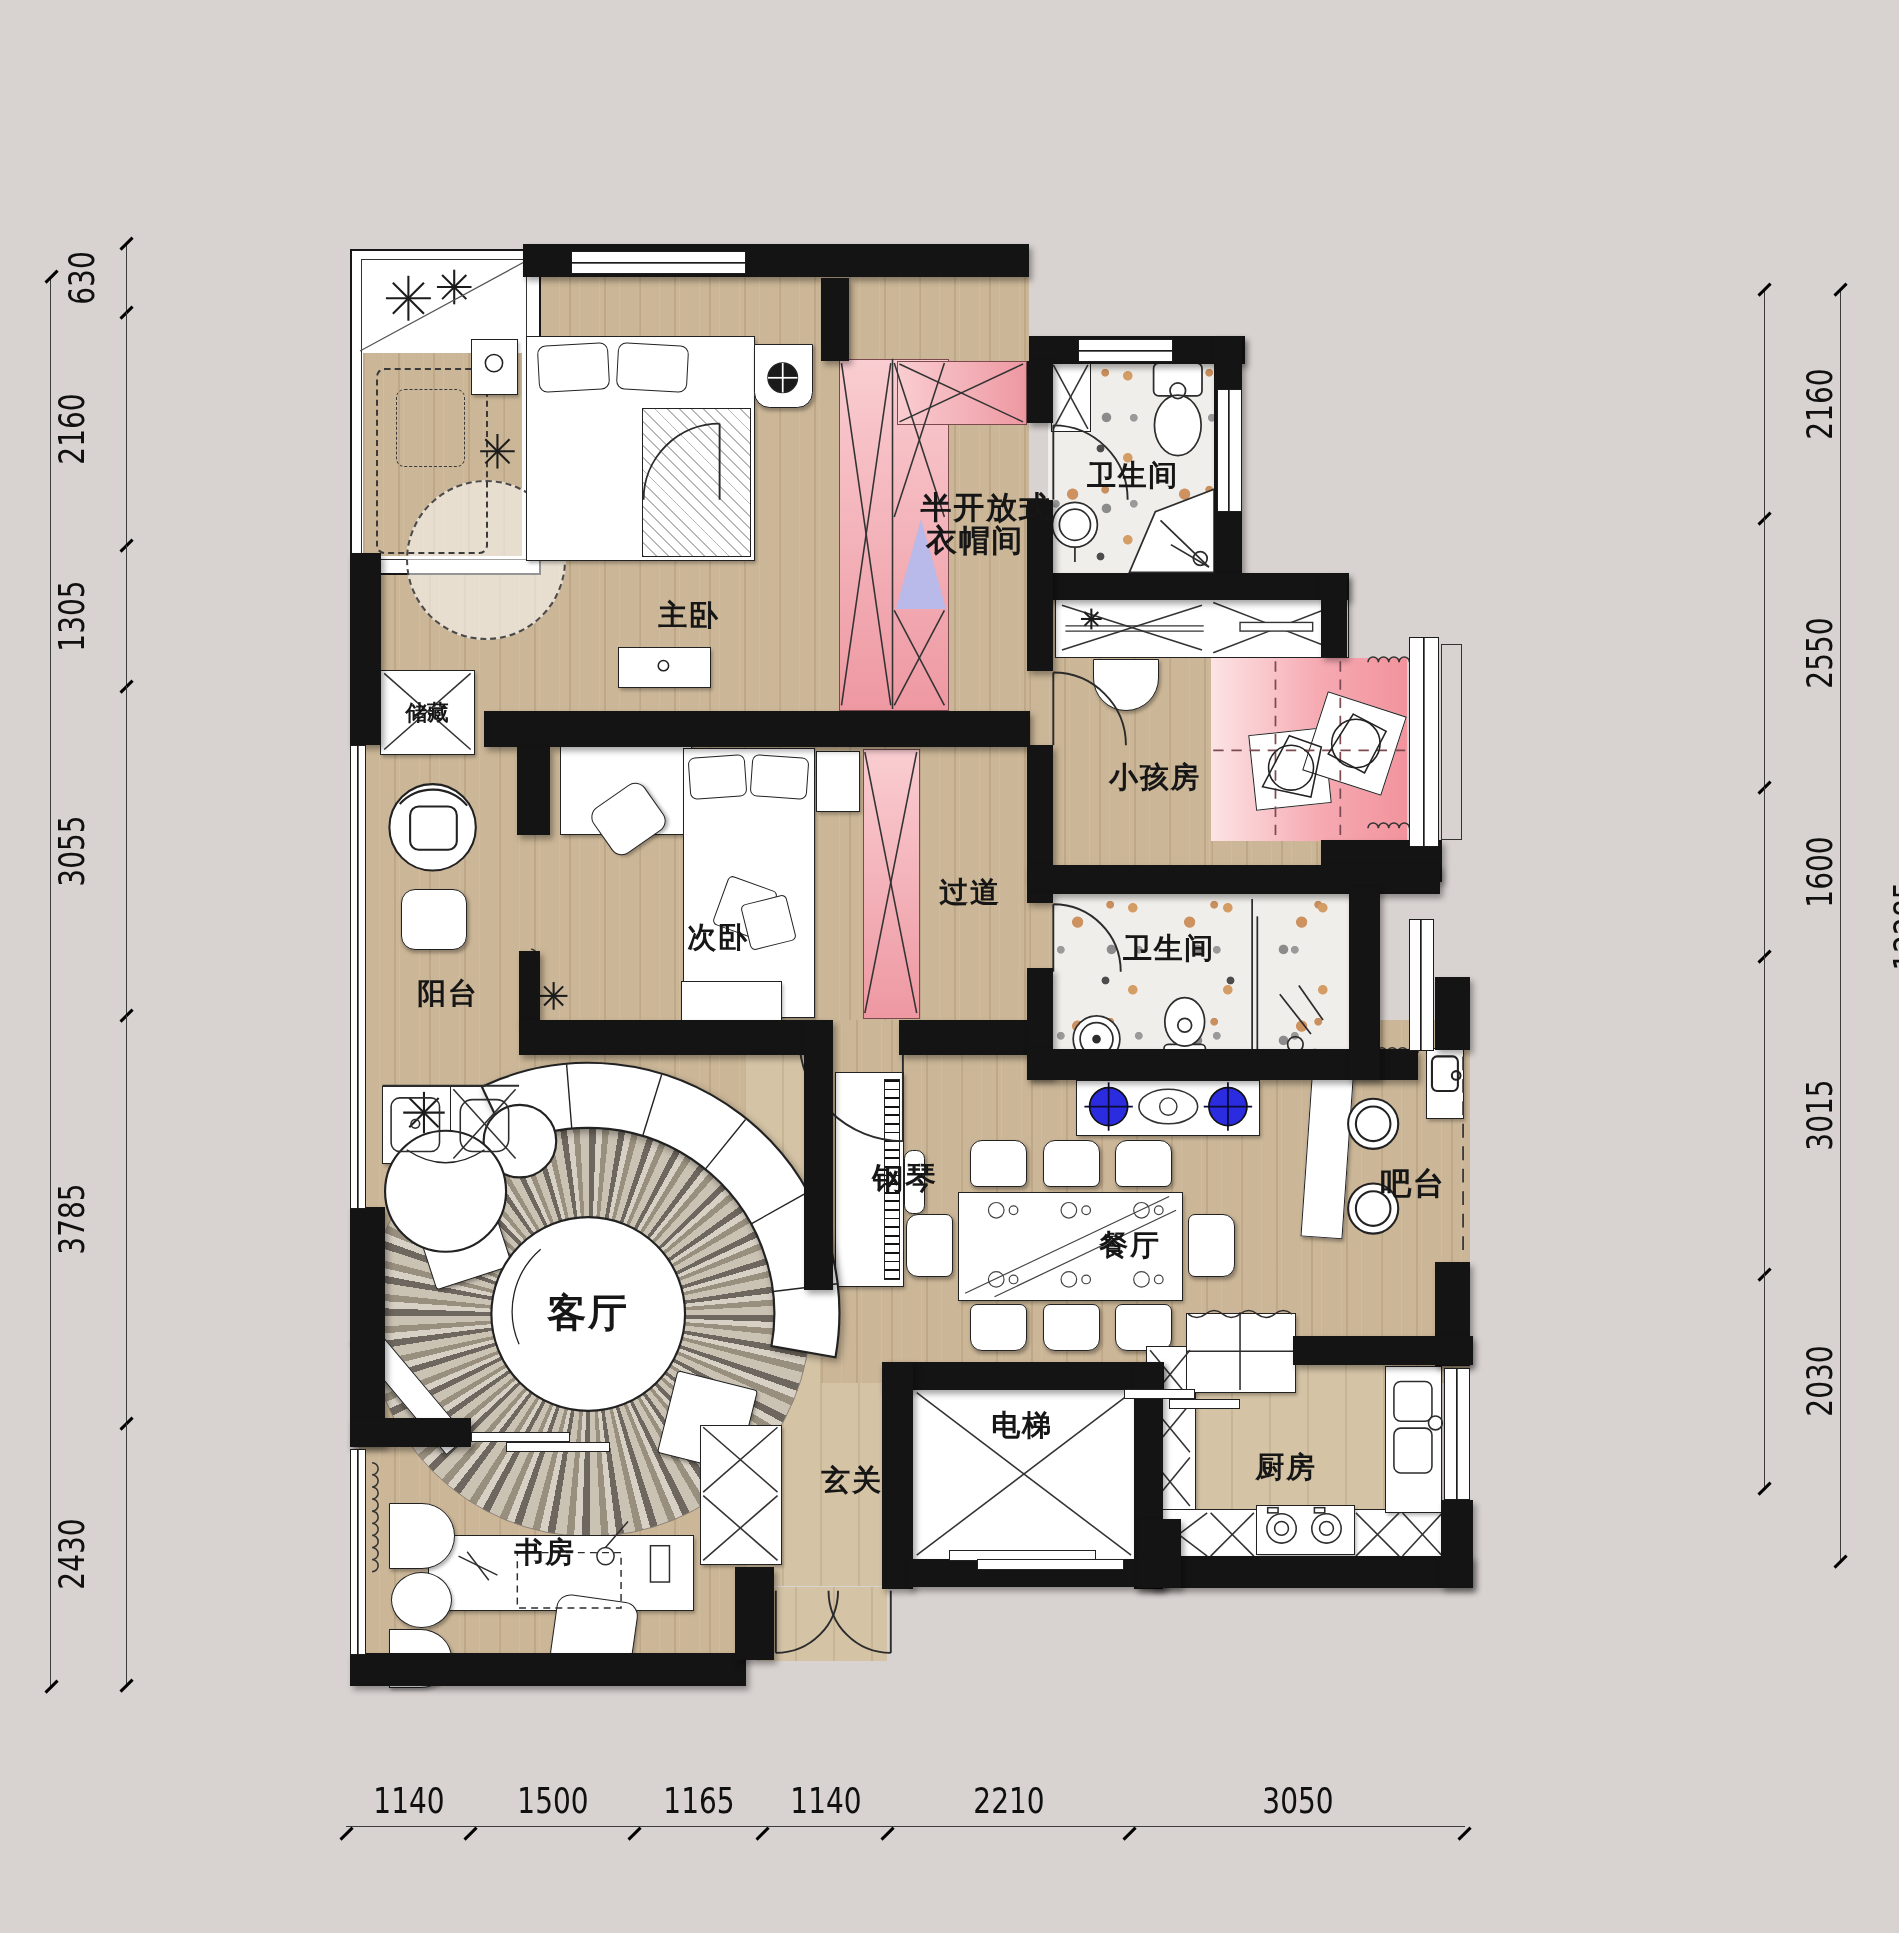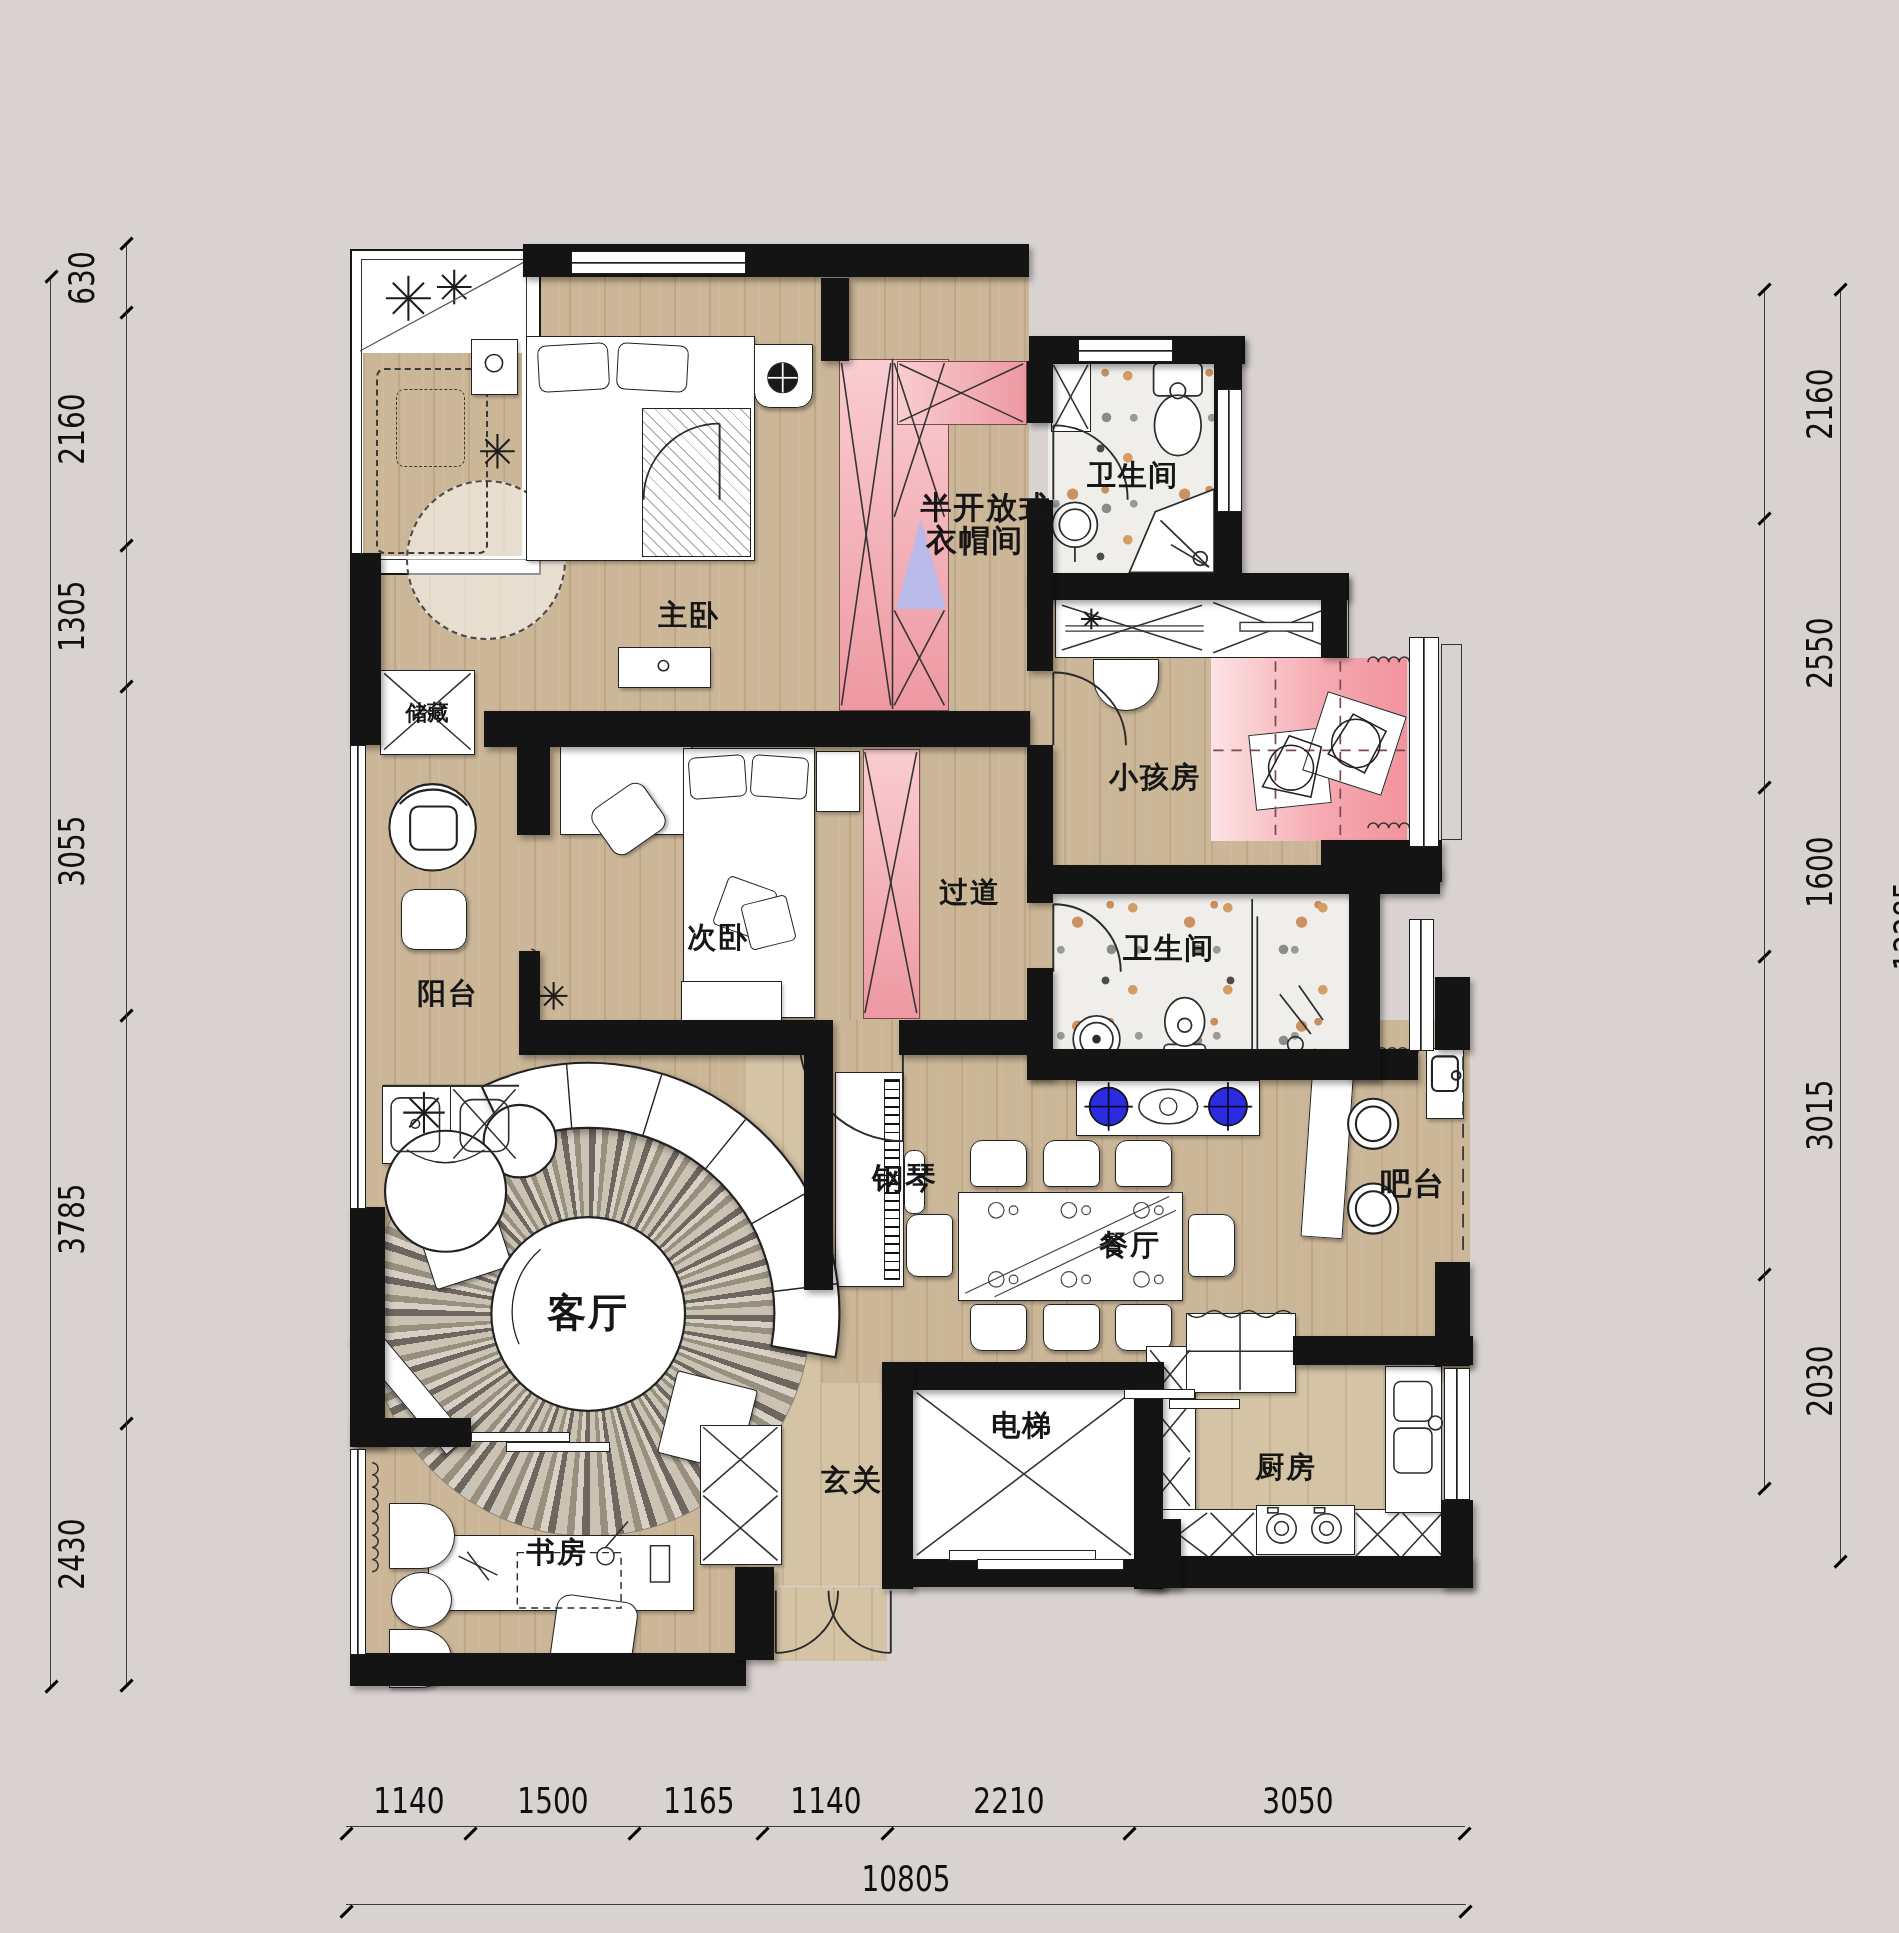--- a/index.html
+++ b/index.html
@@ -496,21 +496,21 @@
   <span class="lbl l34" style="left:448px;top:994px;">阳台</span>
   <span class="lbl l26" style="left:427px;top:712px;">储藏</span>
   <span class="lbl l34" style="left:1169px;top:949px;">卫生间</span>
   <span class="lbl l34" style="left:588px;top:1313px;font-size:39px;">客厅</span>
   <span class="lbl l28" style="left:905px;top:1179px;">钢琴</span>
   <span class="lbl l34" style="left:1130px;top:1246px;">餐厅</span>
   <span class="lbl l28" style="left:1413px;top:1184px;">吧台</span>
   <span class="lbl l34" style="left:852px;top:1481px;">玄关</span>
   <span class="lbl l34" style="left:1022px;top:1426px;">电梯</span>
   <span class="lbl l34" style="left:1286px;top:1468px;">厨房</span>
-  <span class="lbl l34" style="left:545px;top:1553px;margin-left:12px;">书房</span>
+  <span class="lbl l34" style="left:545px;top:1553px;">书房</span>
 
 
 
   <div class="dv dim" style="left:10.4px;top:277px;">
     <div class="seg first" style="height:1409px;">
         <span>13490</span>
       </div>
   </div>
 
   <div class="dv dim" style="left:86px;top:244px;">
@@ -572,20 +572,15 @@
         <span>1140</span>
       </div>
     <div class="seg" style="width:242px;">
         <span>2210</span>
       </div>
     <div class="seg" style="width:335px;">
         <span>3050</span>
       </div>
   </div>
 
-  <div class="dh dim" style="left:346px;top:1864px;">
-    <div class="seg first" style="width:1120px;">
-        <span>10805</span>
-      </div>
-  </div>
 
 </div>
 
 
 </body></html>

